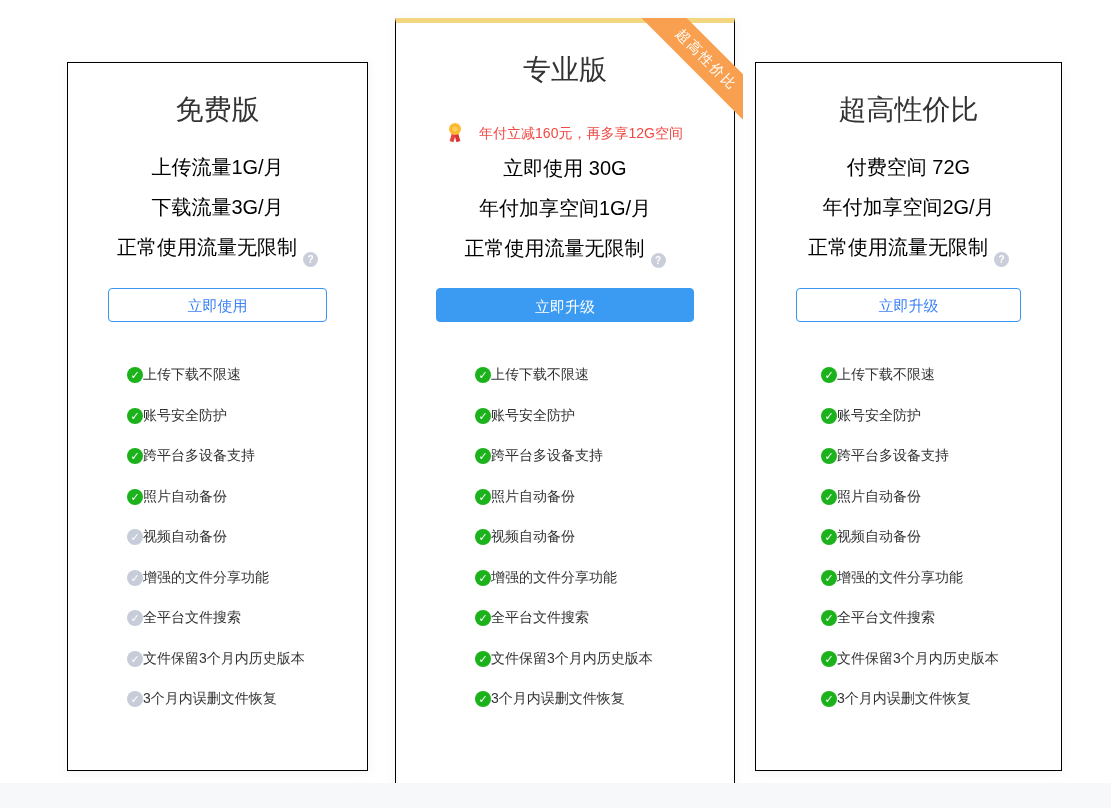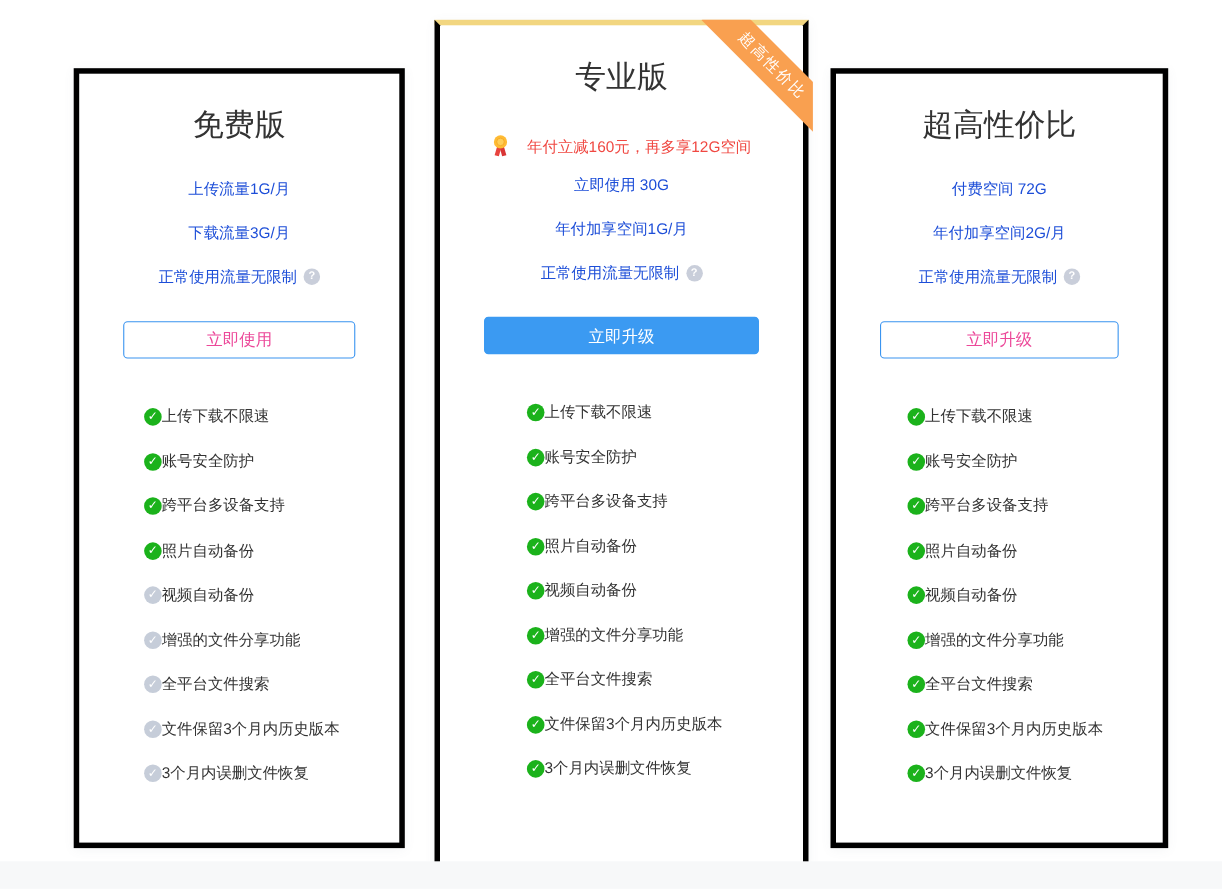--- a/index.html
+++ b/index.html
@@ -9,21 +9,21 @@
     font-family:"Liberation Sans","DejaVu Sans",sans-serif;
     color:#333;
   }
   .bottom-strip{
     position:absolute;left:0;top:783px;width:1111px;height:25px;
     background:#f7f8f9;
   }
   
   .card{
     position:absolute;background:#fff;
-    border:5px solid #000000;
+    border:1px solid #000000;
     box-shadow:0 2px 10px rgba(100,110,130,0.08);
     box-sizing:border-box;
     text-align:center;
   }
   .card-free   {left:67px;  top:62px; width:301px; height:709px;}
   .card-pro    {left:395px; top:18px; width:340px; height:772px; border-top:5px solid #F2D680;}
   .card-premium{left:755px; top:62px; width:307px; height:709px;}
 
   .plan-title{
     font-size:28px;line-height:34px;color:#333;font-weight:400;
@@ -33,40 +33,40 @@
   .promo{
     margin-top:35px;height:22px;line-height:22px;
     font-size:14px;color:#F04842;
     display:flex;align-items:center;justify-content:center;gap:16px;
   }
   .medal{width:16px;height:22px;display:inline-block;}
 
   .details{margin-top:20px;}
   .card-pro .details{margin-top:4px;}
   .drow{
-    height:40px;line-height:40px;font-size:14px;color:#1d4ed8;
-    display:flex;align-items:center;justify-content:center;gap:6px;
+    height:40px;line-height:40px;font-size:20px;color:#000000;
+    display:flex;align-items:flex-end;justify-content:center;gap:6px;
   }
   .help{
     width:15px;height:15px;border-radius:50%;
     background:#C9CEDA;color:#fff;
     font-size:10px;font-weight:bold;line-height:15px;text-align:center;
     display:inline-block;cursor:pointer;
   }
   .help::after{content:"?";}
 
   .btn{
     display:block;height:34px;margin:21px 40px 0 40px;
     border-radius:4px;font-size:15px;line-height:32px;
     cursor:pointer;box-sizing:border-box;
     font-family:inherit;width:calc(100% - 80px);
   }
   .card-pro .btn{margin-top:20px;}
   .btn.outline{
-    background:#fff;border:1px solid #3A94F0;color:#ec4899;
+    background:#fff;border:1px solid #3A94F0;color:#3b82f6;
   }
   .btn.solid{
     background:#3B9AF2;border:1px solid #3B9AF2;color:#fff;line-height:34px;
   }
 
   
   .features{margin-top:33px;text-align:left;}
   .card-free    .features{padding-left:59px;}
   .card-pro     .features{padding-left:79px;}
   .card-premium .features{padding-left:65px;}

